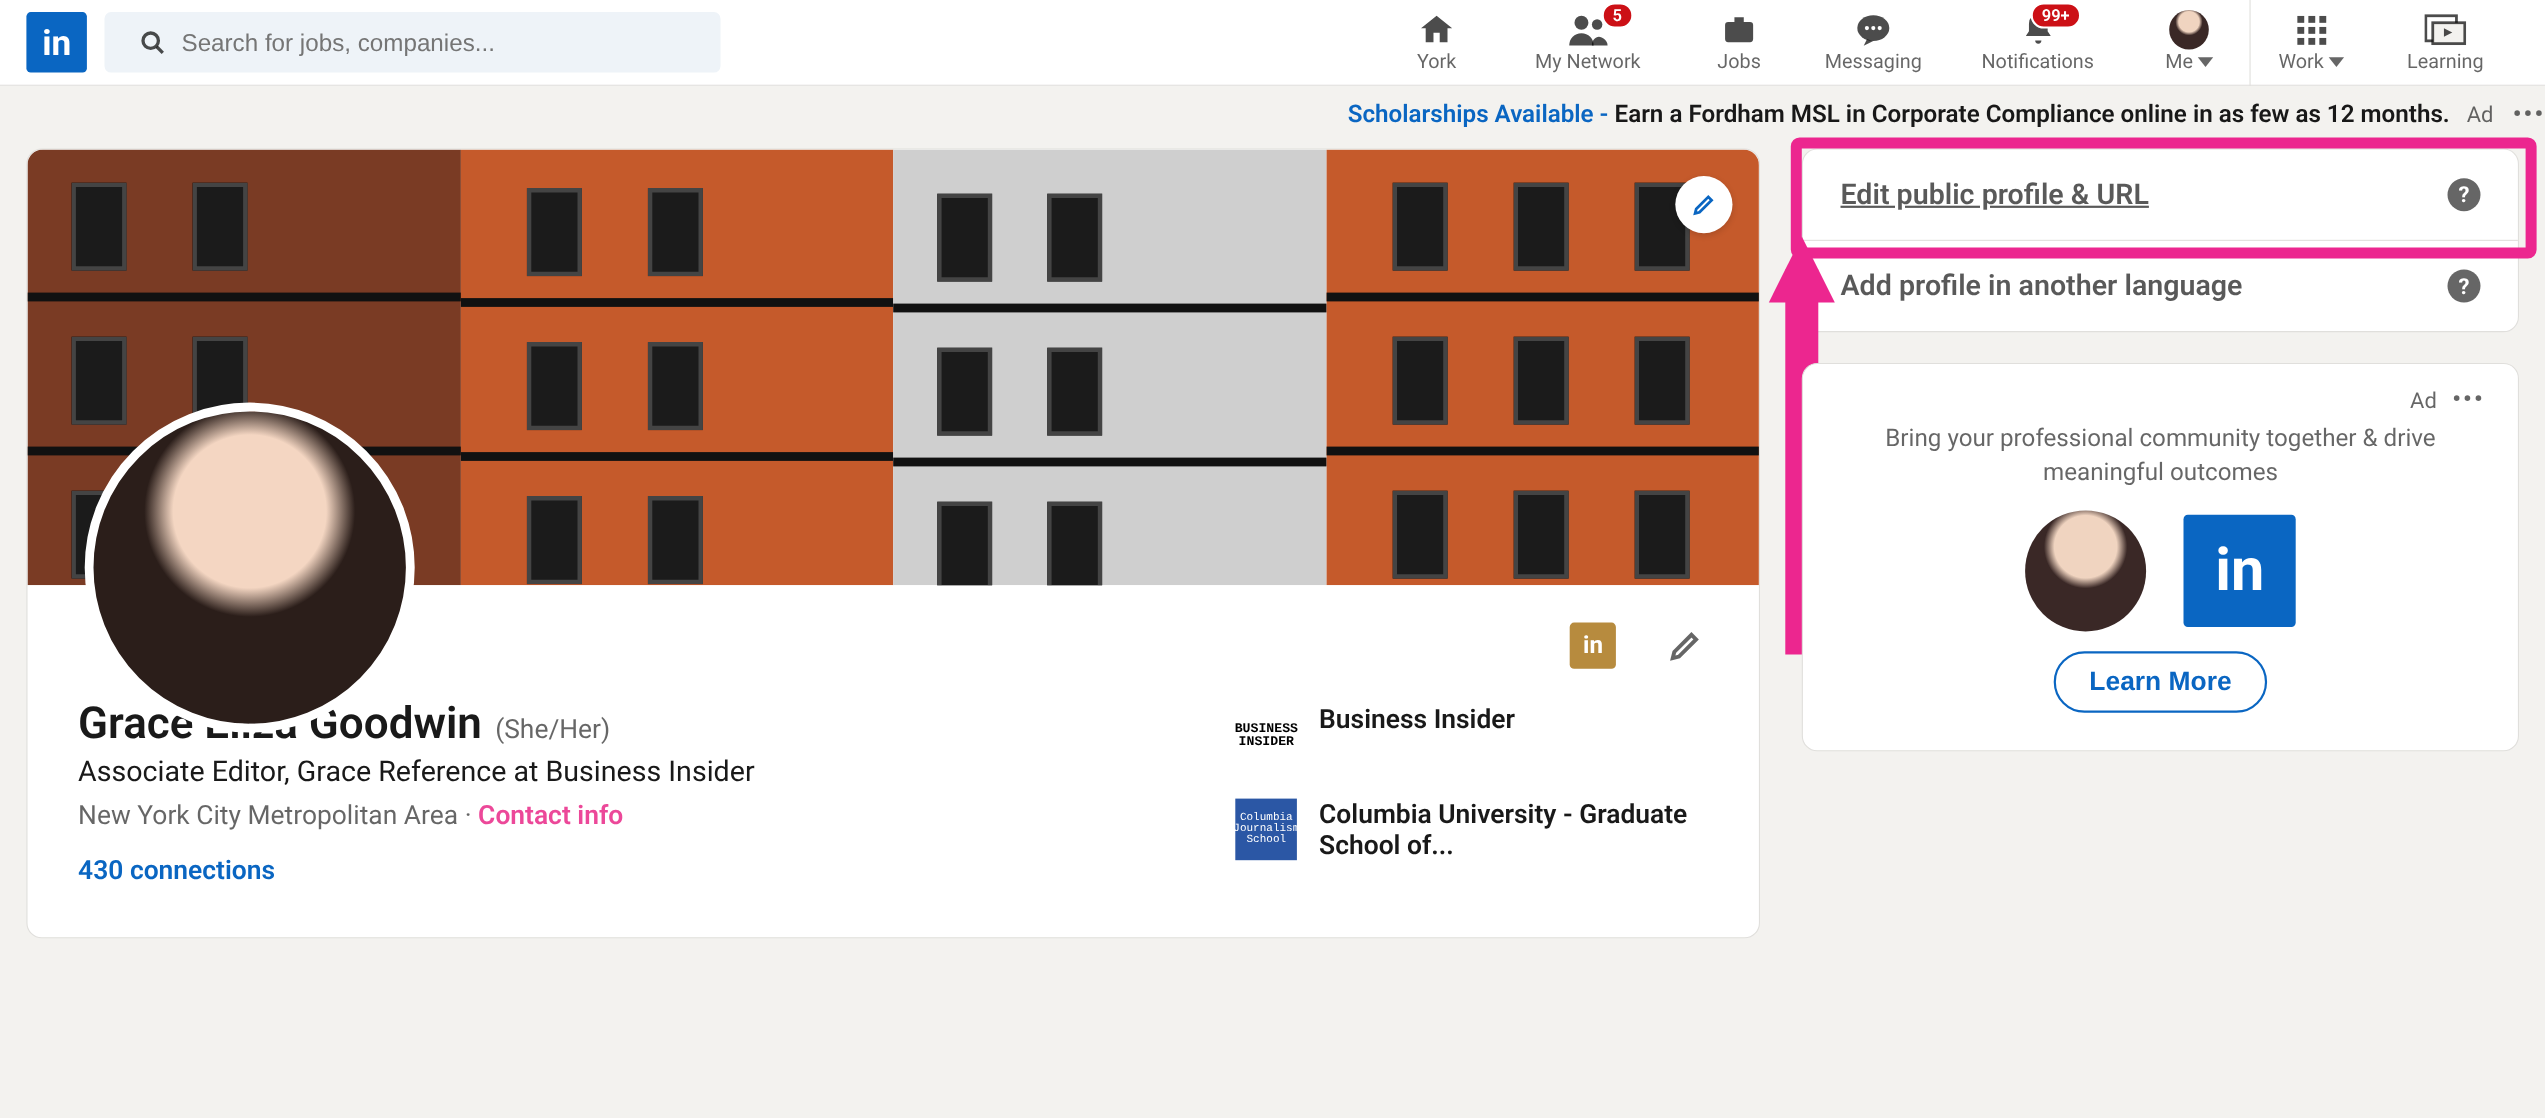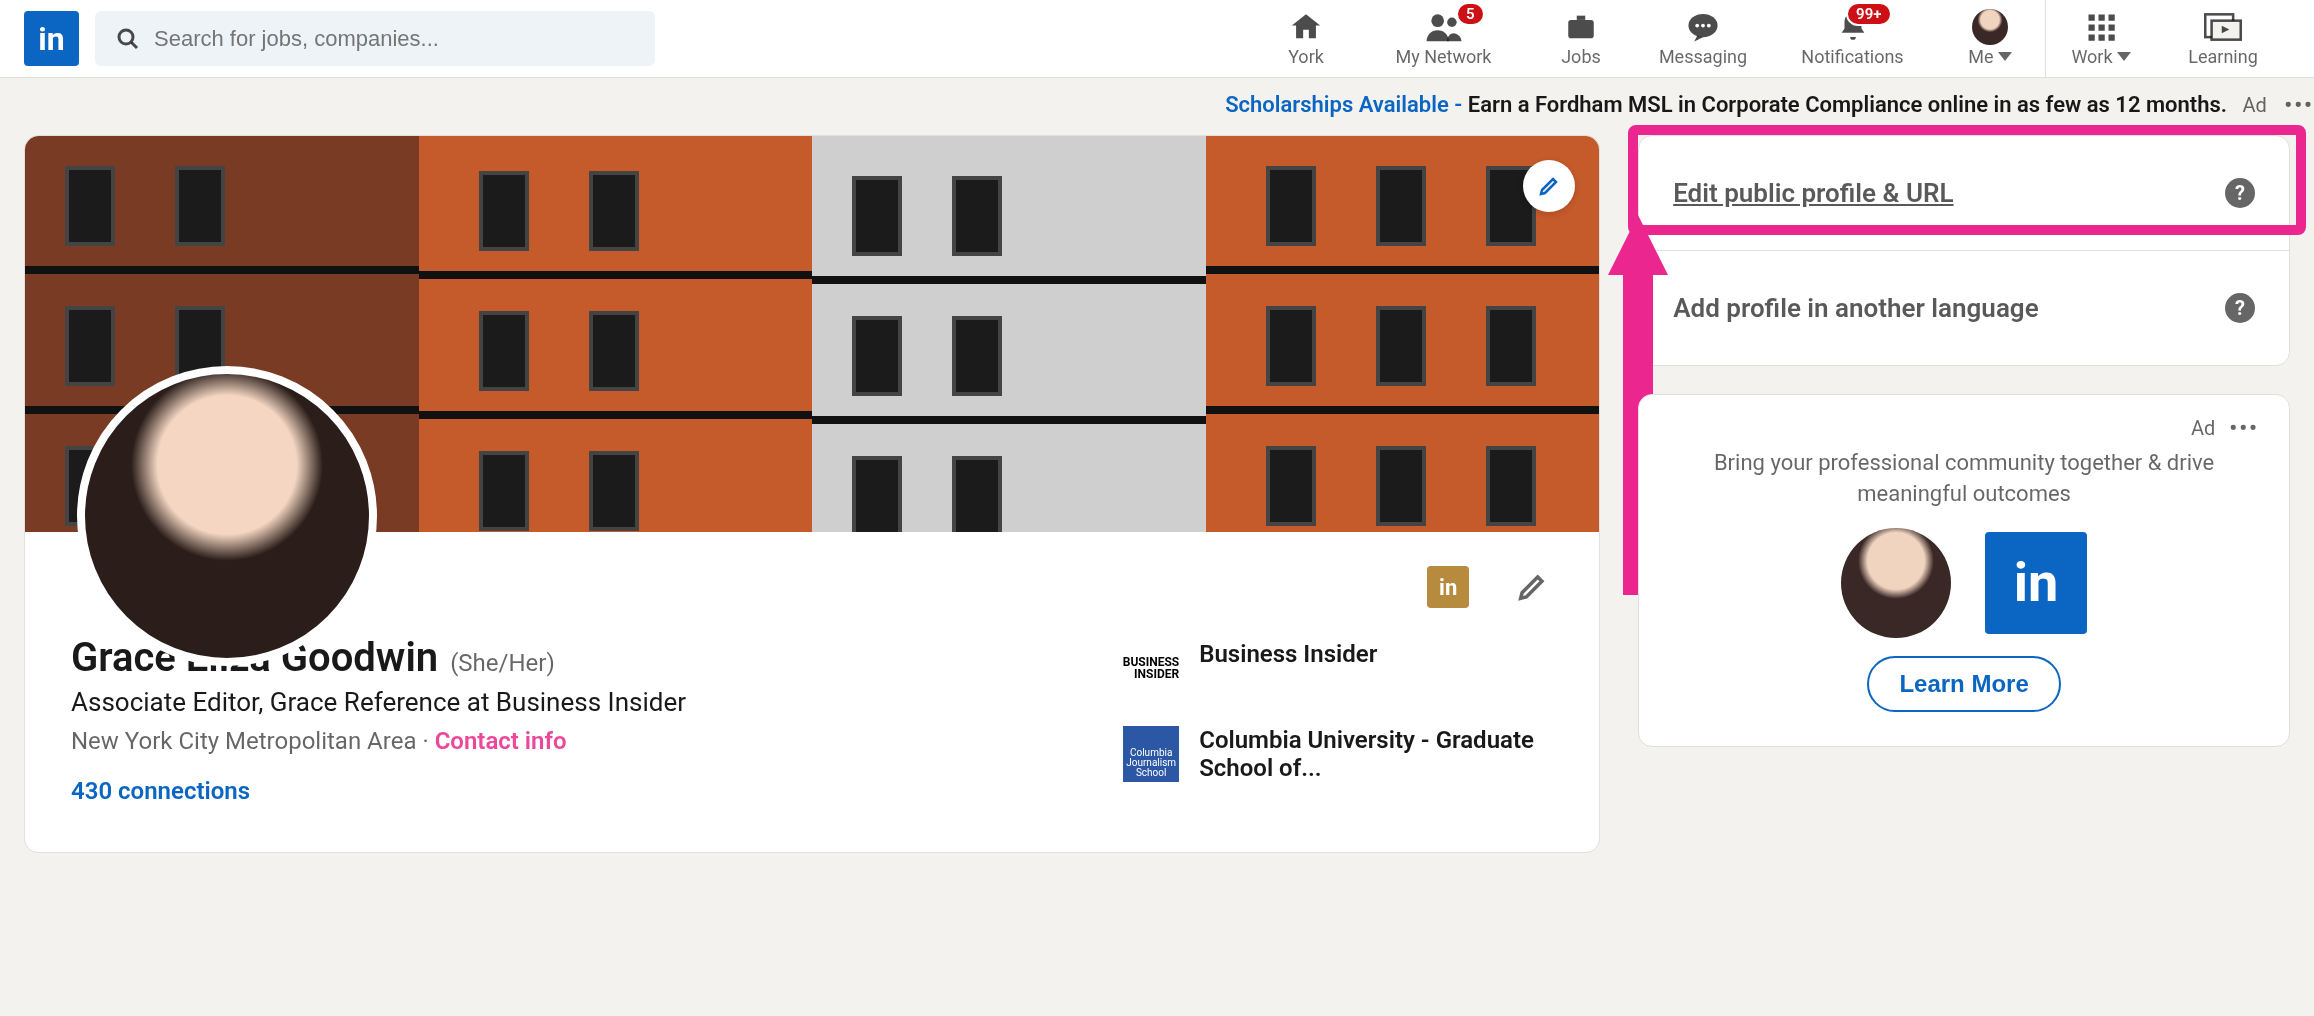--- a/index.html
+++ b/index.html
@@ -30,21 +30,21 @@
   flex-shrink: 0;
 }
 .search-box {
   margin-left: 16px;
   width: 560px;
   height: 55px;
   background: #eef3f8;
   border-radius: 6px;
   display: flex;
   align-items: center;
-  padding: 0 21px;
+  padding: 0 32px;
   color: rgba(0,0,0,0.6);
 }
 .search-box svg { margin-right: 14px; }
 .search-input {
   border: none; outline: none; background: transparent;
   font-size: 22px; color: rgba(0,0,0,0.6);
   flex: 1;
 }
 .nav-spacer { flex: 1; }
 .nav-items { display: flex; height: 100%; align-items: stretch; }
@@ -172,32 +172,32 @@
 .btn {
   height: 56px; border-radius: 40px; padding: 0 30px;
   font-size: 24px; font-weight: 600;
   display:flex; align-items:center; gap:8px; cursor:pointer;
 }
 .btn-primary { background:#0a66c2; color:#fff; border:none; }
 .btn-outline { background:#fff; color: rgba(0,0,0,0.6); border:2px solid rgba(0,0,0,0.5); }
 
 .experience-list { width: 430px; margin-top: 6px;}
 .exp-item { display:flex; align-items:flex-start; gap: 20px; margin-bottom: 30px; }
-.exp-logo { width: 56px; height: 56px; flex-shrink:0; display:flex; align-items:flex-end; justify-content:center; font-size:12px; line-height:1; }
+.exp-logo { width: 56px; height: 56px; flex-shrink:0; display:flex; align-items:center; justify-content:center; font-size:12px; line-height:1;font-family:Liberation Mono, monospace; }
 .exp-logo.bi { background:#fff; color:#000; flex-direction:column; font-weight:700; }
 .exp-logo.cu { background:#2b57a5; color:#fff; font-size:10px; text-align:center; padding:4px; }
 .exp-name { font-size: 24px; font-weight: 600; }
 
 
 .rcard {
   background:#fff; border:1px solid #e0dfdc; border-radius: 14px;
   margin-bottom: 28px;
 }
 .rcard-row {
-  padding: 42px 34px;
+  padding: 26px 34px;
   display:flex; justify-content:space-between; align-items:center;
   cursor:pointer;
 }
 .rcard-row + .rcard-row { border-top: 1px solid #e0dfdc; }
 .rcard-title { font-size: 26px; font-weight: 600; color: rgba(0,0,0,0.65); }
 .rcard-title.editlink { text-decoration: underline; }
 .help-icon {
   width: 30px; height: 30px; border-radius: 50%;
   background: #666; color:#fff; font-weight:700;
   display:flex; align-items:center; justify-content:center; font-size:20px;

